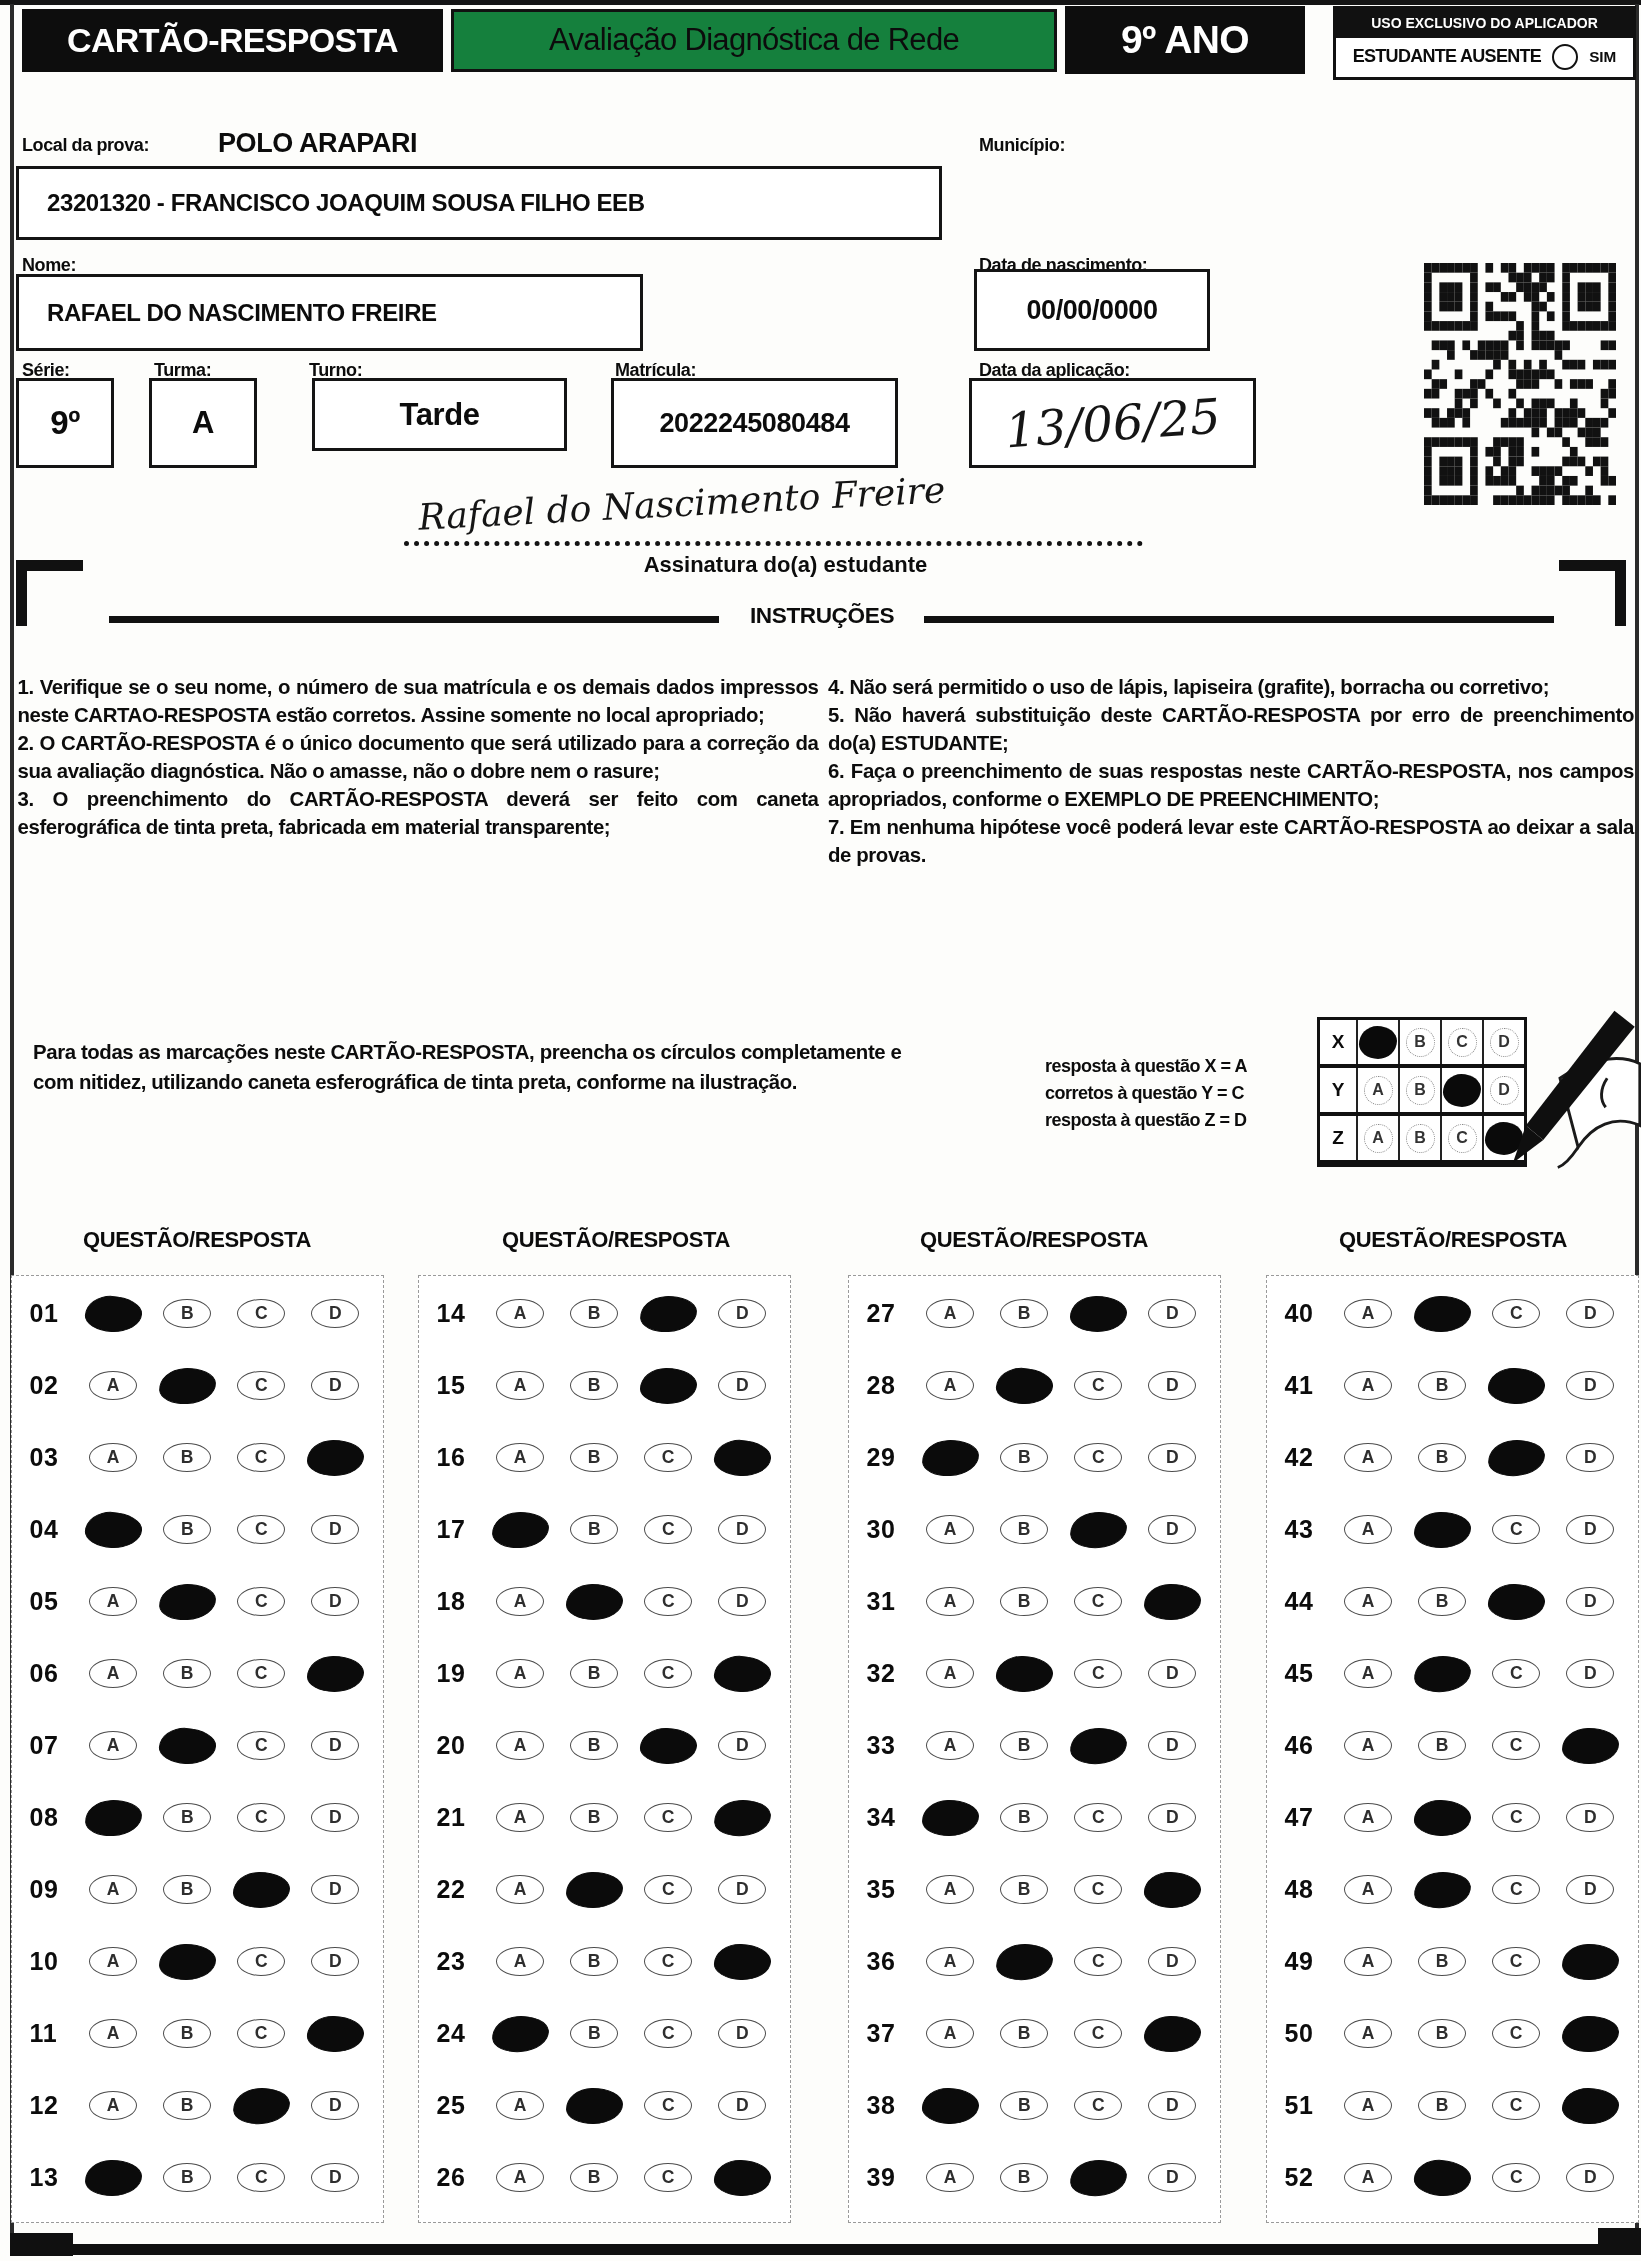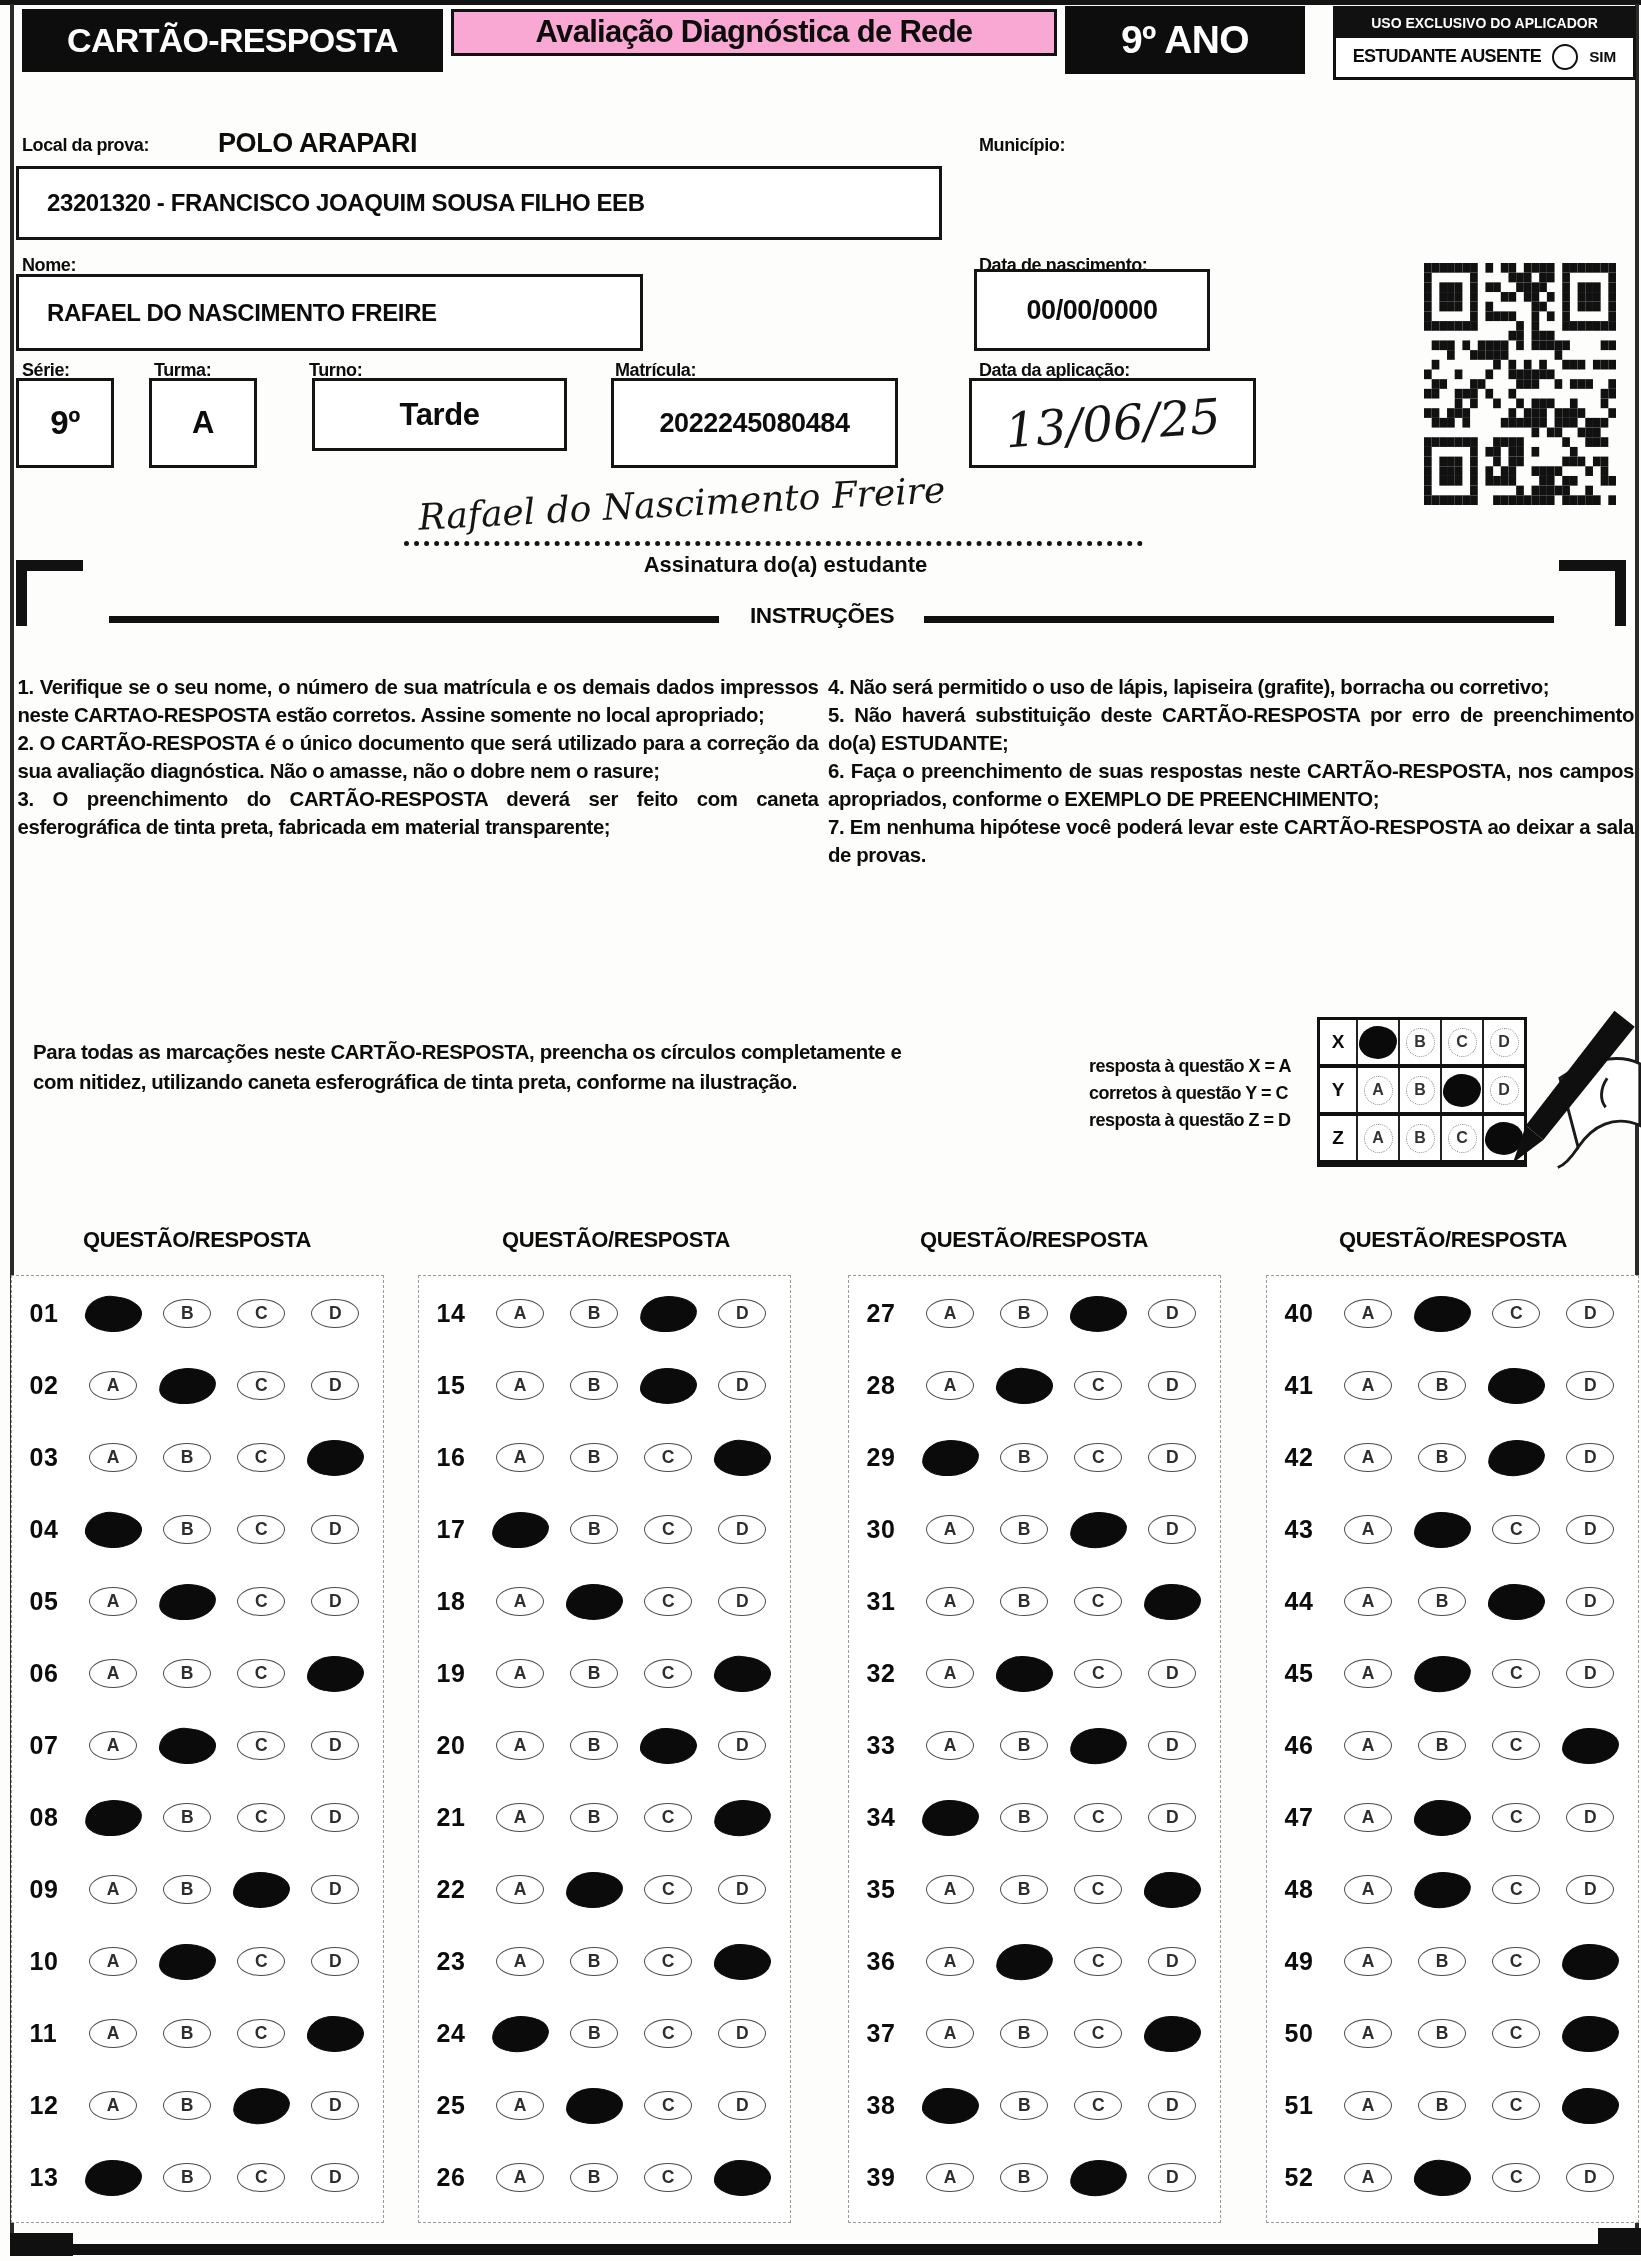--- a/index.html
+++ b/index.html
@@ -14,21 +14,21 @@
   .scan-right{left:1635px;top:4.4px;width:4.4px;height:2250px;background:#2a2a2a}
   .scan-bottom{left:58px;top:2244px;width:1584px;height:11px;background:#101010}
   .scan-bl{left:10.2px;top:2233px;width:63px;height:22.6px;background:#101010}
   .scan-br{left:1598px;top:2228px;width:44px;height:27px;background:#101010}
   .cb-left{left:16px;top:560px;width:67px;height:66px;border-left:11px solid #111;border-top:11px solid #111}
   .cb-right{left:1559px;top:560px;width:67px;height:66px;border-right:11px solid #111;border-top:11px solid #111}
 
   
   .blackbox{background:#0d0d0d;color:#fff;display:flex;align-items:center;justify-content:center;font-weight:bold;letter-spacing:-0.7px}
   .hdr-card{left:22px;top:8.7px;width:421px;height:63px;font-size:34px}
-  .hdr-exam{left:451px;top:8.7px;width:606px;height:47px;background:#f9a8d4;border:3.6px solid #111;display:flex;align-items:center;justify-content:center;font-weight:bold;font-size:31px;letter-spacing:-0.7px}
+  .hdr-exam{left:451px;top:8.7px;width:606px;height:63px;background:#15803d;border:3.6px solid #111;display:flex;align-items:center;justify-content:center;font-weight:normal;font-size:31px;letter-spacing:-0.7px}
   .hdr-grade{left:1065px;top:5.8px;width:240px;height:68px;font-size:39px}
   .aplicador{left:1333px;top:5.8px;width:303px;height:74px;border:3.6px solid #111;background:#fff}
   .apl-title{height:29px;background:#111;color:#fff;display:flex;align-items:center;justify-content:center;font-size:14px;font-weight:bold;letter-spacing:0}
   .apl-body{height:38px;display:flex;align-items:center;justify-content:center;gap:11px}
   .apl-label{font-size:18px;font-weight:bold;letter-spacing:-0.7px}
   .apl-circle{width:26px;height:26px;border:2.9px solid #111;border-radius:50%;background:#fff}
   .apl-sim{font-size:15.3px;font-weight:bold}
 
   
   .lbl{font-size:18px;font-weight:bold;letter-spacing:-0.4px}
@@ -46,21 +46,21 @@
   .ibar1{left:109px;width:610px}
   .ibar2{left:924px;width:630px}
   .ititle{left:721px;top:603px;width:202px;text-align:center;font-size:22.6px;font-weight:bold;letter-spacing:-0.4px}
   .instr-col{font-size:20.4px;font-weight:bold;line-height:28px;text-align:justify;letter-spacing:-0.4px}
   .instr-left{left:17.5px;top:673px;width:801px}
   .instr-right{left:828px;top:673px;width:806px}
   .instr-item{margin:0}
 
   
   .ex-text{left:33px;top:1037px;width:910px;font-size:20.4px;font-weight:bold;line-height:30px;letter-spacing:-0.4px}
-  .ex-legend{left:1089px;top:1053px;font-size:18px;font-weight:bold;line-height:27px;letter-spacing:-0.5px}
+  .ex-legend{left:1045px;top:1053px;font-size:18px;font-weight:bold;line-height:27px;letter-spacing:-0.5px}
   .ex-grid{left:1317px;top:1017px;border:3.6px solid #111;border-bottom-width:7.3px;background:#fff}
   .ex-row{display:flex;border-top:4.4px solid #111}
   .ex-row:first-child{border-top:none}
   .ex-cell{width:42px;height:44px;display:flex;align-items:center;justify-content:center;border-left:2.2px solid #222;position:relative}
   .ex-cell.label{width:36px;border-left:none;font-weight:bold;font-size:19px}
   .ex-letter{display:flex;align-items:center;justify-content:center;width:29px;height:29px;border:0.7px dotted #8a8a8a;border-radius:50%;font-size:16px;font-weight:bold;color:#333}
   .ex-mark{width:38px;height:33px;background:#0a0a0a;border-radius:48% 52% 50% 50%/55% 45% 55% 45%}
 
   
   .qhdr{top:1227px;width:240px;text-align:center;font-size:22px;font-weight:bold;letter-spacing:-0.4px}

